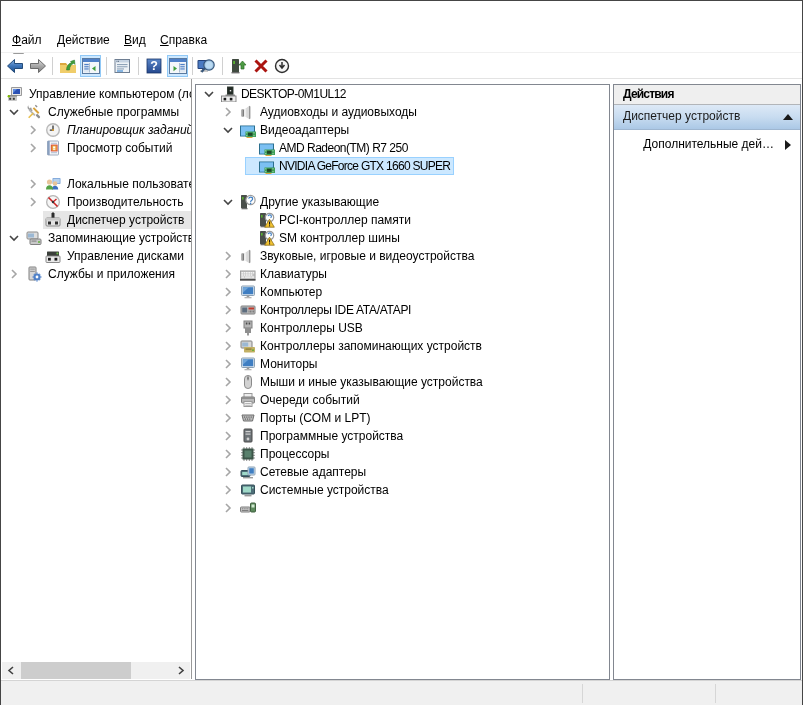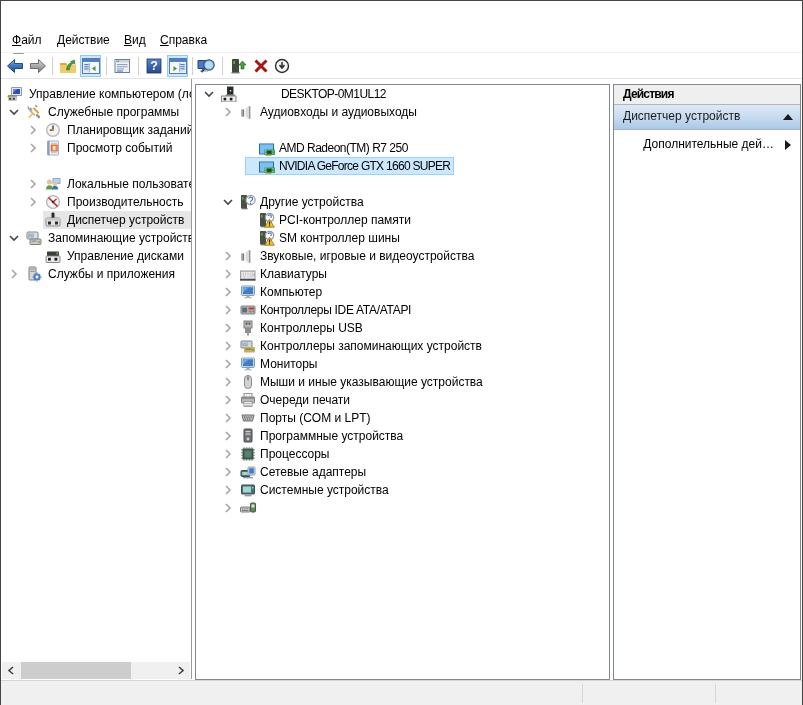--- a/index.html
+++ b/index.html
@@ -228,21 +228,21 @@
           </svg>
         </span>
         <span class="ticon" style="left:43px">
           <svg width="16" height="16" viewBox="0 0 16 16">
             <circle cx="8" cy="8" r="7" fill="#b9b9b9"></circle>
             <circle cx="8" cy="8" r="5.6" fill="#f4f4f4"></circle>
             <path d="M8 3.6v4.6H4.8" stroke="#333" stroke-width="1.3" fill="none"></path>
             <circle cx="8" cy="8" r="1.1" fill="#d89a2b"></circle>
           </svg>
         </span>
-        <span class="tlab" style="left:65px;">Планировщик заданий</span>
+        <span class="tlab" style="left:65px;font-style:italic;">Планировщик заданий</span>
       </div>
 <div class="trow" style="top:60px">
         <span class="chev" style="left:26px">
           <svg width="10" height="10" viewBox="0 0 10 10">
             <path d="M3 1 7 5 3 9" stroke="#a6a6a6" stroke-width="1.6" fill="none"></path>
           </svg>
         </span>
         <span class="ticon" style="left:43px">
           <svg width="16" height="16" viewBox="0 0 16 16">
             <rect x="2.5" y="1" width="11" height="14" rx="0.8" fill="#f4f6f9" stroke="#8a9ab0" stroke-width="0.8"></rect>
@@ -378,95 +378,119 @@
           <svg width="16" height="16" viewBox="0 0 16 16">
             <rect x="6" y="0.5" width="6.5" height="9" fill="#37413a"></rect>
             <rect x="6.8" y="1.3" width="4.9" height="7.4" fill="#222a24"></rect>
             <rect x="8.8" y="4" width="1.4" height="1.4" fill="#e8e8e8"></rect>
             <rect x="4.5" y="8.5" width="9.5" height="1.5" fill="#8f8f8f"></rect>
             <rect x="0.5" y="10" width="14.5" height="6" fill="#ededed" stroke="#7e7e7e" stroke-width="0.9"></rect>
             <rect x="2.6" y="11.8" width="2.6" height="2.6" fill="#1a1a1a"></rect>
             <rect x="8.8" y="11.8" width="2.6" height="2.6" fill="#1a1a1a"></rect>
           </svg>
         </span>
-        <span class="tlab" style="left:45px;letter-spacing:-0.55px;margin-left:40px;">DESKTOP-0M1UL12</span>
+        <span class="tlab" style="left:45px;letter-spacing:-0.55px;">DESKTOP-0M1UL12</span>
       </div>
 <div class="trow" style="top:18px">
         <span class="chev" style="left:27px">
           <svg width="10" height="10" viewBox="0 0 10 10">
             <path d="M3 1 7 5 3 9" stroke="#a6a6a6" stroke-width="1.6" fill="none"></path>
           </svg>
         </span>
         <span class="ticon" style="left:44px">
           <svg width="16" height="16" viewBox="0 0 16 16">
             <rect x="1.5" y="5.5" width="2.6" height="7" fill="#6e6e6e"></rect>
             <rect x="2.2" y="5.5" width="1" height="7" fill="#b0b0b0"></rect>
             <path d="M4.1 5.8 9.3 1.8 9.3 15.2 4.1 11.8z" fill="#d9d9d9"></path>
             <path d="M9.3 1.8 10.3 2.6 10.3 14.4 9.3 15.2z" fill="#6e6e6e"></path>
             <path d="M4.1 5.8 6.2 4.2 6.2 13.2 4.1 11.8z" fill="#efefef"></path>
           </svg>
         </span>
         <span class="tlab" style="left:64px;">Аудиовходы и аудиовыходы</span>
       </div>
-<div class="trow" style="top:54px">
-        <span class="ticon" style="left:63px">
+<div class="trow" style="top:36px">
+        <span class="chev" style="left:27px">
+          <svg width="10" height="10" viewBox="0 0 10 10">
+            <path d="M1 3 5 7 9 3" stroke="#454545" stroke-width="1.6" fill="none"></path>
+          </svg>
+        </span>
+        <span class="ticon" style="left:44px">
           <svg width="16" height="16" viewBox="0 0 16 16">
             <rect x="0" y="3.5" width="15" height="11" fill="#2a6e8e"></rect>
             <rect x="1" y="4.5" width="13" height="9" fill="#5aa7e8"></rect>
             <path d="M1 4.5h13v4l-9 5H1z" fill="#7cc0f2"></path>
             <rect x="5.5" y="9.5" width="10.5" height="5.5" fill="#3f9e57"></rect>
             <rect x="8" y="10.8" width="4.5" height="3" fill="#1e4728"></rect>
             <g fill="#bfe8c8">
               <rect x="6.3" y="10.3" width="1" height="1"></rect>
               <rect x="6.3" y="13.2" width="1" height="1"></rect>
               <rect x="13.5" y="10.3" width="1" height="1"></rect>
               <rect x="13.5" y="13.2" width="1" height="1"></rect>
             </g>
             <rect x="6.5" y="15" width="6" height="1" fill="#e0a53c"></rect>
           </svg>
         </span>
-        <span class="tlab" style="left:83px;letter-spacing:-0.5px;">AMD Radeon(TM) R7 250</span>
-      </div>
-<div class="trow" style="top:72px">
-        <div class="selb" style="left:49px"></div>
+        <span class="tlab" style="left:64px;">Видеоадаптеры</span>
+      </div>
+<div class="trow" style="top:54px">
         <span class="ticon" style="left:63px">
           <svg width="16" height="16" viewBox="0 0 16 16">
             <rect x="0" y="3.5" width="15" height="11" fill="#2a6e8e"></rect>
             <rect x="1" y="4.5" width="13" height="9" fill="#5aa7e8"></rect>
             <path d="M1 4.5h13v4l-9 5H1z" fill="#7cc0f2"></path>
             <rect x="5.5" y="9.5" width="10.5" height="5.5" fill="#3f9e57"></rect>
             <rect x="8" y="10.8" width="4.5" height="3" fill="#1e4728"></rect>
             <g fill="#bfe8c8">
               <rect x="6.3" y="10.3" width="1" height="1"></rect>
               <rect x="6.3" y="13.2" width="1" height="1"></rect>
               <rect x="13.5" y="10.3" width="1" height="1"></rect>
               <rect x="13.5" y="13.2" width="1" height="1"></rect>
             </g>
             <rect x="6.5" y="15" width="6" height="1" fill="#e0a53c"></rect>
           </svg>
         </span>
+        <span class="tlab" style="left:83px;letter-spacing:-0.5px;">AMD Radeon(TM) R7 250</span>
+      </div>
+<div class="trow" style="top:72px">
+        <div class="selb" style="left:49px"></div>
+        <span class="ticon" style="left:63px">
+          <svg width="16" height="16" viewBox="0 0 16 16">
+            <rect x="0" y="3.5" width="15" height="11" fill="#2a6e8e"></rect>
+            <rect x="1" y="4.5" width="13" height="9" fill="#5aa7e8"></rect>
+            <path d="M1 4.5h13v4l-9 5H1z" fill="#7cc0f2"></path>
+            <rect x="5.5" y="9.5" width="10.5" height="5.5" fill="#3f9e57"></rect>
+            <rect x="8" y="10.8" width="4.5" height="3" fill="#1e4728"></rect>
+            <g fill="#bfe8c8">
+              <rect x="6.3" y="10.3" width="1" height="1"></rect>
+              <rect x="6.3" y="13.2" width="1" height="1"></rect>
+              <rect x="13.5" y="10.3" width="1" height="1"></rect>
+              <rect x="13.5" y="13.2" width="1" height="1"></rect>
+            </g>
+            <rect x="6.5" y="15" width="6" height="1" fill="#e0a53c"></rect>
+          </svg>
+        </span>
         <span class="tlab" style="left:83px;letter-spacing:-0.72px;">NVIDIA GeForce GTX 1660 SUPER</span>
       </div>
 <div class="trow" style="top:108px">
         <span class="chev" style="left:27px">
           <svg width="10" height="10" viewBox="0 0 10 10">
             <path d="M1 3 5 7 9 3" stroke="#454545" stroke-width="1.6" fill="none"></path>
           </svg>
         </span>
         <span class="ticon" style="left:44px">
           <svg width="16" height="16" viewBox="0 0 16 16">
             <rect x="1" y="1" width="6" height="13" rx="0.6" fill="#4a4f4a"></rect>
             <rect x="2" y="3" width="1.6" height="2.6" fill="#58b030"></rect>
             <rect x="1.5" y="14" width="6" height="1.3" fill="#6e6e6e"></rect>
             <circle cx="10.5" cy="6" r="4.6" fill="#fff" stroke="#9a9a9a" stroke-width="1.2"></circle>
             <path d="M8.6 4.6c.4-1 1.2-1.5 2-1.5 1.1 0 2 .8 2 1.8 0 .8-.5 1.2-1.1 1.6-.5.3-.8.6-.8 1.2v.6" stroke="#3f7ec2" stroke-width="1.2" fill="none"></path>
             <circle cx="10.6" cy="9.6" r="0.8" fill="#3f7ec2"></circle>
           </svg>
         </span>
-        <span class="tlab" style="left:64px;">Другие устройства</span>
+        <span class="tlab" style="left:64px;">Другие указывающие</span>
       </div>
 <div class="trow" style="top:126px">
         <span class="ticon" style="left:63px">
           <svg width="16" height="16" viewBox="0 0 16 16">
             <rect x="1" y="1" width="6" height="13" rx="0.6" fill="#4a4f4a"></rect>
             <rect x="2" y="3" width="1.6" height="2.6" fill="#58b030"></rect>
             <rect x="1.5" y="14" width="6" height="1.3" fill="#6e6e6e"></rect>
             <circle cx="10.5" cy="5.5" r="4.2" fill="#fff" stroke="#9a9a9a" stroke-width="1.2"></circle>
             <path d="M9 4.2c.3-.9 1-1.3 1.7-1.3.9 0 1.7.7 1.7 1.5 0 .7-.4 1-.9 1.4" stroke="#3f7ec2" stroke-width="1.1" fill="none"></path>
             <path d="M10.5 7.2 15.3 15.2H5.7z" fill="#f4c430" stroke="#8a6d1a" stroke-width="0.8"></path>
@@ -652,21 +676,21 @@
         <span class="ticon" style="left:44px">
           <svg width="16" height="16" viewBox="0 0 16 16">
             <rect x="4" y="1.5" width="8" height="4" fill="#eee" stroke="#9a9a9a"></rect>
             <rect x="1.5" y="5" width="13" height="6" rx="0.8" fill="#b9b9b9" stroke="#7e7e7e"></rect>
             <rect x="1.5" y="5" width="13" height="2" fill="#8f8f8f"></rect>
             <rect x="4" y="9.5" width="8" height="5" fill="#f4f4f4" stroke="#9a9a9a"></rect>
             <rect x="5.2" y="11" width="5.6" height="1" fill="#b5b5b5"></rect>
             <rect x="5.2" y="12.8" width="5.6" height="1" fill="#b5b5b5"></rect>
           </svg>
         </span>
-        <span class="tlab" style="left:64px;">Очереди печати</span>
+        <span class="tlab" style="left:64px;">Очереди событий</span>
       </div>
 <div class="trow" style="top:324px">
         <span class="chev" style="left:27px">
           <svg width="10" height="10" viewBox="0 0 10 10">
             <path d="M3 1 7 5 3 9" stroke="#a6a6a6" stroke-width="1.6" fill="none"></path>
           </svg>
         </span>
         <span class="ticon" style="left:44px">
           <svg width="16" height="16" viewBox="0 0 16 16">
             <path d="M2 5h12l-1.5 6H3.5z" fill="#b9b9b9" stroke="#6e6e6e"></path>

